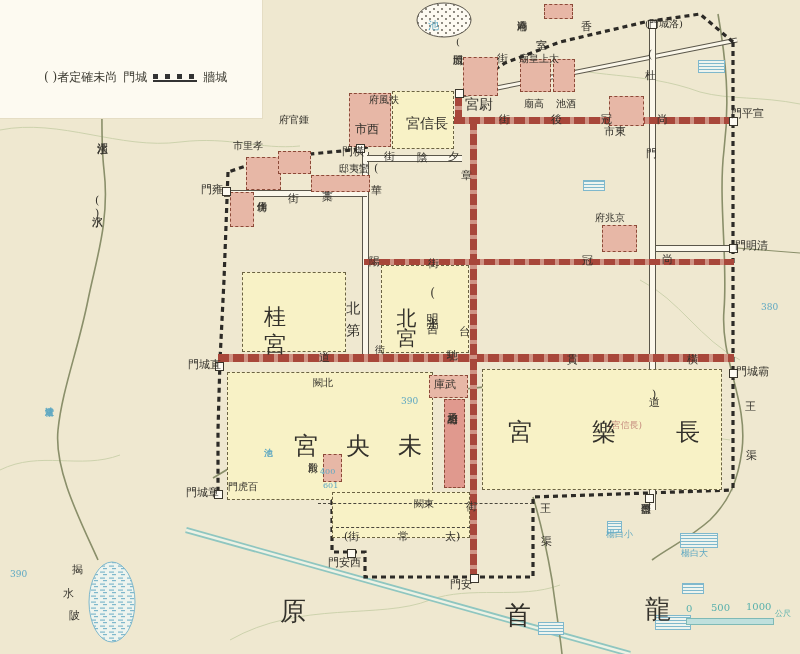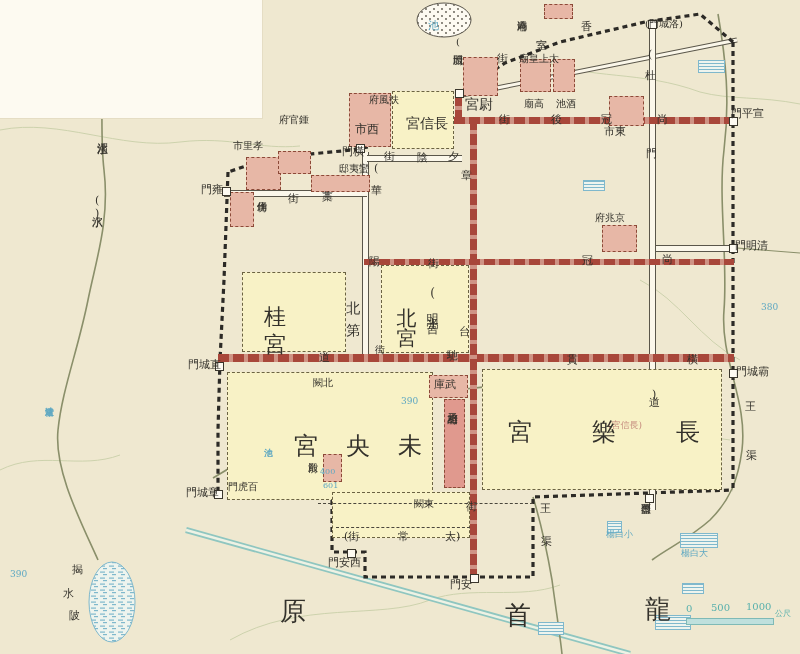--- a/index.html
+++ b/index.html
@@ -261,16 +261,22 @@
       <span class="lbl blue" style="left: 320px; top: 468px; font-size: 8px;">400</span>
       <span class="lbl blue" style="left: 761px; top: 303px; font-size: 9px;">380</span>
       <span class="lbl blue" style="left: 10px; top: 570px; font-size: 9px;">390</span>
       <span class="lbl teal" style="left: 686px; top: 604px; font-size: 10px;">0</span>
       <span class="lbl teal" style="left: 711px; top: 603px; font-size: 10px;">500</span>
       <span class="lbl teal" style="left: 746px; top: 602px; font-size: 10px;">1000</span>
       <span class="lbl teal" style="left: 775px; top: 610px; font-size: 8px;">公尺</span>
     </div>
 
   <div id="legend">
+    <div class="legrow" style="top:68px" id="legrow1">
+        <span>( )者定確未尚</span>
+        <span>門城</span>
+        <span class="ic ic-wall"></span>
+        <span>牆城</span>
+      </div>
   </div>
 
   <div id="scalebar"></div>
 </div>
 
 </body></html>

